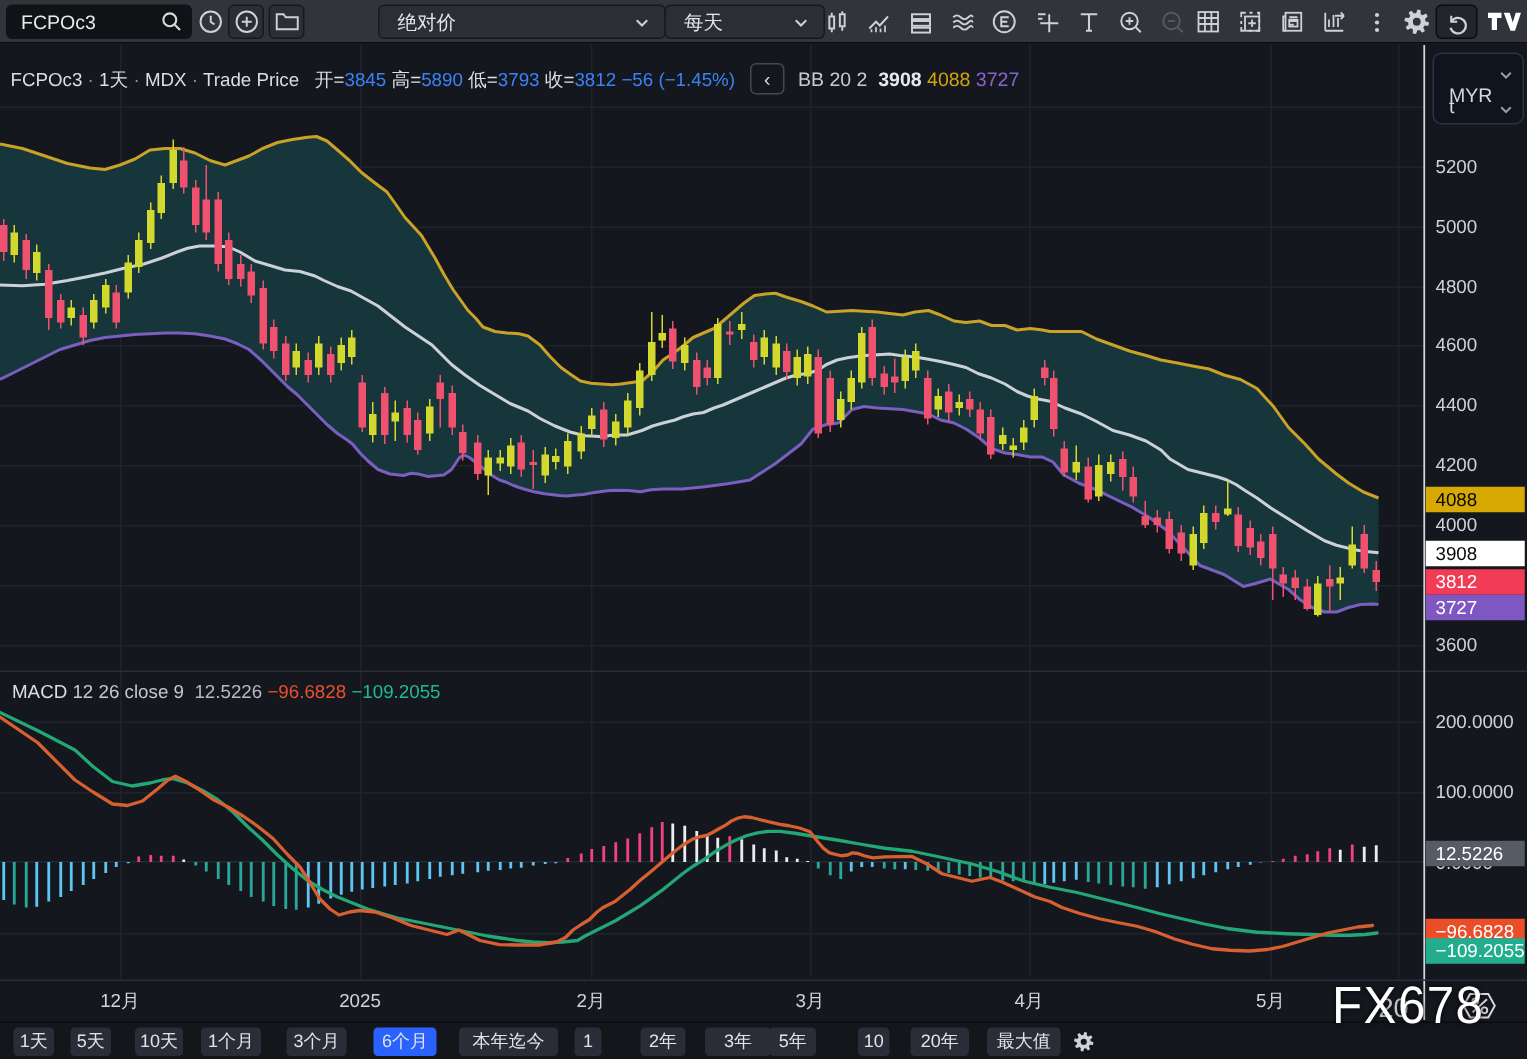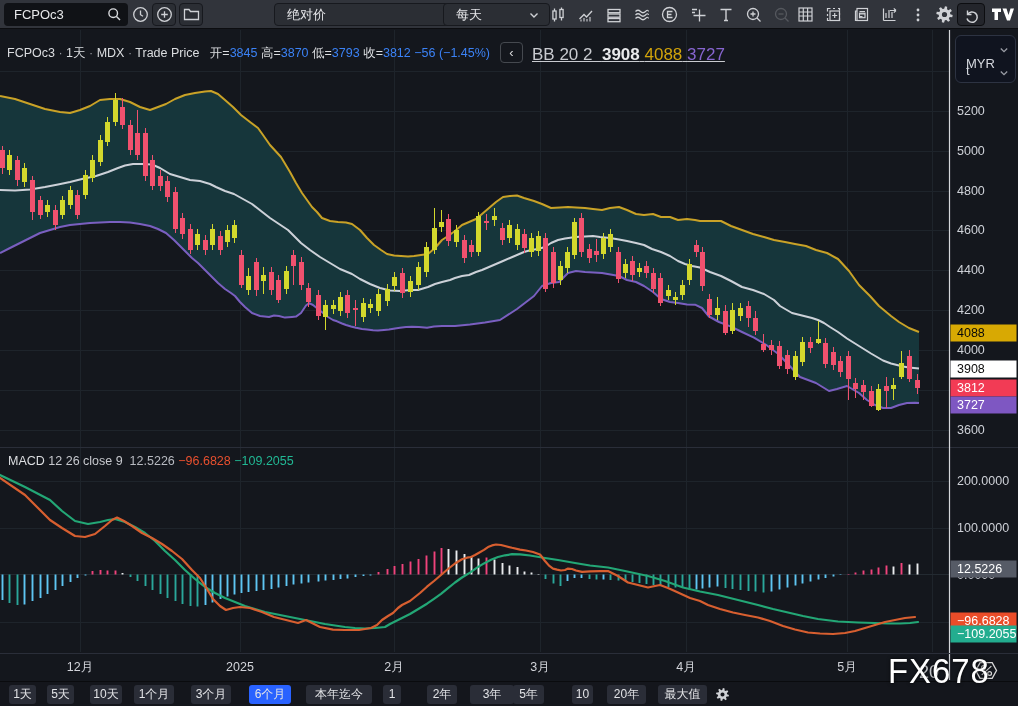--- a/index.html
+++ b/index.html
@@ -15,21 +15,21 @@
   .seldd { position:absolute; top:3px; height:23px; background:#2b2e34; border:1px solid #17191e; border-radius:4px;
            color:#e4e5e8; font-size:13px; line-height:21px; padding-left:12px; }
   .seldd .chev { position:absolute; right:8px; top:4px; }
   .icon { position:absolute; top:2px; width:25px; height:25px; display:flex; align-items:center; justify-content:center; }
   
   #legend1 { position:absolute; left:7px; top:45px; font-size:12.5px; color:#dcdee1; z-index:4; white-space:nowrap; }
   #legend1 .dim { color:#9598a0; } #legend1 .red { color:#3b82f6; }
   #legendbtn { position:absolute; left:500px; top:42px; width:23px; height:21px; border:1px solid #45494f;
                border-radius:4px; color:#d8d9db; font-size:13px; text-align:center; line-height:19px; z-index:4;
                background:rgba(20,23,29,.55); }
-  #legend2 { position:absolute; left:532px; top:45px; font-size:17px; color:#c9cbd0; z-index:4; white-space:nowrap;text-decoration:underline; }
+  #legend2 { position:absolute; left:532px; top:45px; font-size:13px; color:#c9cbd0; z-index:4; white-space:nowrap; }
   #legendM { position:absolute; left:8px; top:454px; font-size:12.5px; color:#dcdee1; z-index:4; white-space:nowrap;text-align:center; }
   
   #myr { position:absolute; left:955px; top:35px; width:61px; height:48px; background:#10141f;
          border:1px solid #2d3342; border-radius:6px; z-index:4; color:#d5d8de; font-size:13px; }
   
   #btoolbar { position:absolute; left:0; top:681px; width:1018px; height:25px; background:#14161c;
               border-top:1px solid #0a0b0e; z-index:5; }
   .rbtn { position:absolute; top:3px; height:19px; background:#2a2d37; border-radius:3px; color:#e2e3e6;
           font-size:12px; line-height:19px; text-align:center; }
   #daterange { position:absolute; left:755px; top:2px; width:190px; height:21px; background:#101114;
@@ -253,21 +253,21 @@
           <path d="M8.5 4.5 V8.7 L11 10.2" fill="none" stroke="#cfd1d5" stroke-width="1.3"></path>
         </svg>
       </div>
   <div class="tbtn" style="left:152px;width:24px"><svg width="17" height="17" viewBox="0 0 17 17" style="margin:2px 0 0 2.5px">
           <circle cx="8.5" cy="8.5" r="6.8" fill="none" stroke="#cfd1d5" stroke-width="1.3"></circle>
           <path d="M8.5 5.2v6.6 M5.2 8.5h6.6" stroke="#cfd1d5" stroke-width="1.3"></path>
         </svg></div>
   <div class="tbtn" style="left:179px;width:24px"><svg width="17" height="15" viewBox="0 0 17 15" style="margin:3px 0 0 2.5px">
           <path d="M1.5 2.5 h4.5 l1.5 2 h8 v8 h-14 z" fill="none" stroke="#cfd1d5" stroke-width="1.3"></path>
         </svg></div>
-  <div class="seldd" style="left:274px;width:192px">绝对价<svg class="chev" width="14" height="14" viewBox="0 0 14 14">
+  <div class="seldd" style="left:252px;width:192px">绝对价<svg class="chev" width="14" height="14" viewBox="0 0 14 14">
           <path d="M3.5 5.5 L7 9 L10.5 5.5" fill="none" stroke="#cfd1d5" stroke-width="1.4"></path>
         </svg></div>
   <div class="seldd" style="left:443px;width:107px">每天<svg class="chev" width="14" height="14" viewBox="0 0 14 14">
           <path d="M3.5 5.5 L7 9 L10.5 5.5" fill="none" stroke="#cfd1d5" stroke-width="1.4"></path>
         </svg></div>
 
   <div class="icon" style="left:545px">
         <svg width="18" height="18" viewBox="0 0 18 18" fill="none" stroke="#cfd1d5" stroke-width="1.3">
           <path d="M5.5 2.5v2.5 M5.5 13v2.5 M12.5 1.5v2 M12.5 11.5v3"></path>
           <rect x="3.9" y="5" width="3.2" height="8"></rect>
@@ -370,21 +370,21 @@
         </svg></div>
   <div class="icon" style="left:990px">
         <svg width="23" height="15" viewBox="0 0 23 15" fill="#ffffff">
           <path d="M1 1.5h9v3.5h-3v8h-3.5v-8H1z"></path>
           <path d="M11.5 1.5h4l2 6.5 2-6.5h3.5l-4 12h-3z"></path>
         </svg>
       </div>
 </div>
 
 <div id="legend1">FCPOc3 <span class="dim">·</span> 1天 <span class="dim">·</span> MDX <span class="dim">·</span> Trade Price&nbsp;&nbsp;
-  开=<span class="red">3845</span> 高=<span class="red">3870</span> 低=<span class="red">3793</span> 收=<span class="red">3812</span> <span class="red">−56 (−1.45%)</span></div>
+  开=<span class="red">3845</span> 高=<span class="red">5890</span> 低=<span class="red">3793</span> 收=<span class="red">3812</span> <span class="red">−56 (−1.45%)</span></div>
 <div id="legendbtn">‹</div>
 <div id="legend2">BB 20 2&nbsp;&nbsp;<span style="color:#e8e9eb;font-weight:700">3908</span> <span style="color:#d2a40b">4088</span> <span style="color:#8765d0">3727</span></div>
 <div id="legendM"><span>MACD</span> <span style="color:#c6c8cd">12 26 close 9</span>&nbsp;&nbsp;<span style="color:#b7bac1">12.5226</span>&nbsp;<span style="color:#e8502f">−96.6828</span>&nbsp;<span style="color:#21b894">−109.2055</span></div>
 
 <div id="myr">
   <div style="position:absolute;left:10px;top:20px">MYR</div>
   <svg style="position:absolute;right:5px;top:8px" width="12" height="12" viewBox="0 0 12 12">
         <path d="M2.8 4.5 L6 7.7 L9.2 4.5" fill="none" stroke="#9a9da5" stroke-width="1.3"></path>
       </svg>
   <div style="position:absolute;left:10px;top:27px">t</div>

